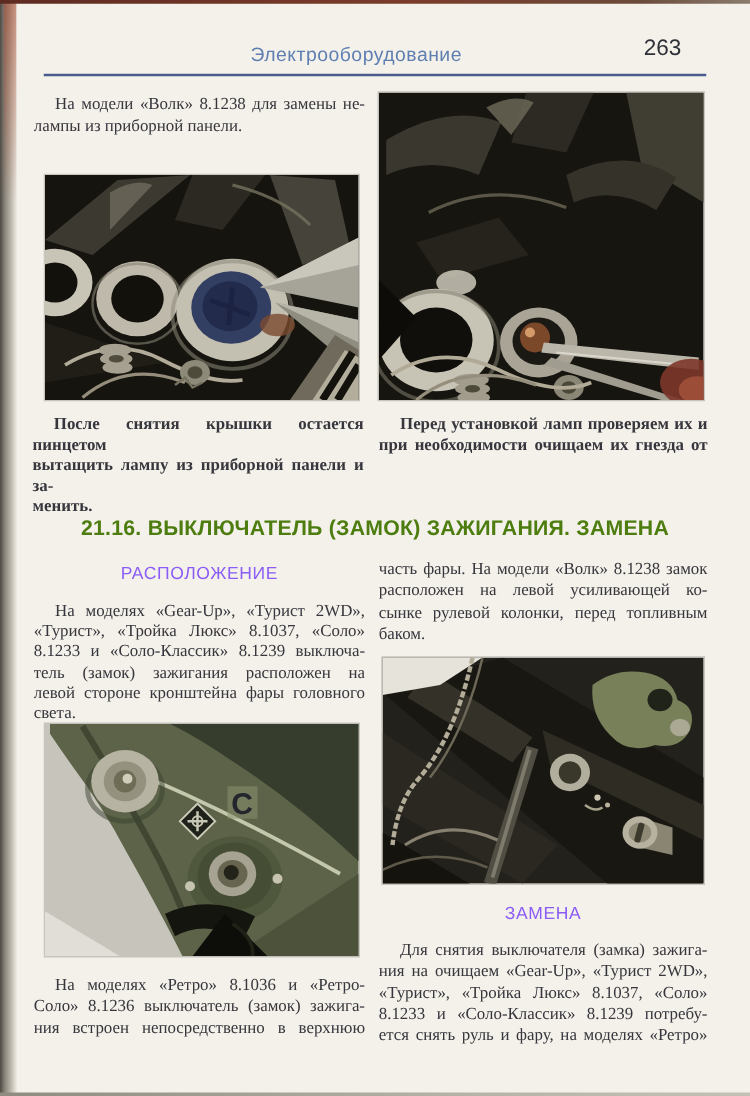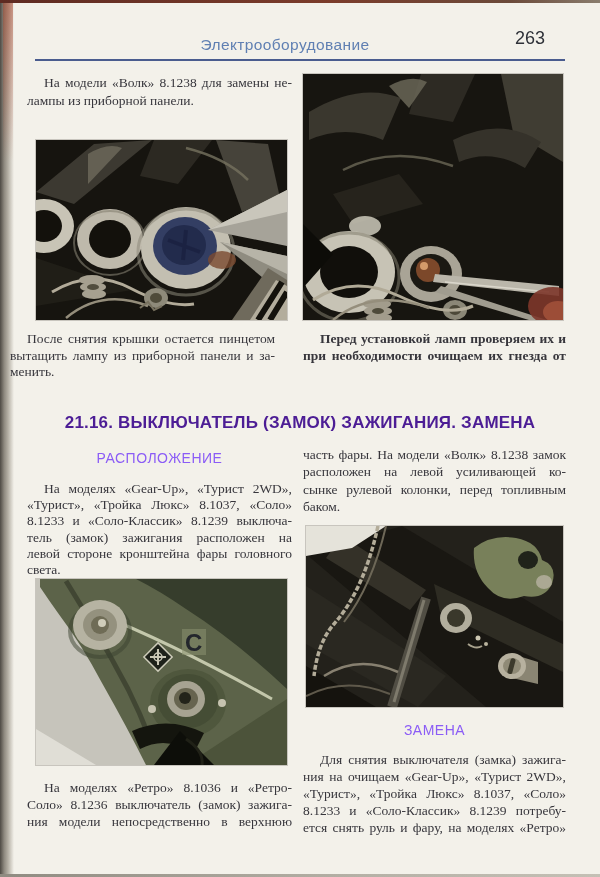--- a/index.html
+++ b/index.html
@@ -20,25 +20,25 @@
     font-family:"Liberation Sans","DejaVu Sans",sans-serif;font-size:15.5px;letter-spacing:.4px;color:#5f7fb2;}
   .hdr-num{left:495px;top:28px;width:70px;text-align:center;
     font-family:"Liberation Sans","DejaVu Sans",sans-serif;font-size:18px;color:#2e3138;}
   .hdr-rule{left:35px;top:59px;width:530px;height:2px;background:#4a5c8e;}
   
   .t{position:absolute;font-size:13.5px;color:#37363c;}
   .t .j{text-align:justify;text-align-last:justify;}
   .t .e{text-align:left;}
   .t .ind{text-indent:17px;}
   #p-intro{left:27px;top:74px;width:265px;line-height:17.5px;}
-  #cap-left{left:10px;top:331px;width:265px;line-height:16.5px;font-weight:normal;}
+  #cap-left{left:26px;top:331px;width:265px;line-height:16.5px;font-weight:bold;}
   #cap-right{left:303px;top:331px;width:263px;line-height:16.5px;font-weight:bold;}
   .h-section{left:0;top:413px;width:600px;text-align:center;
     font-family:"Liberation Sans","DejaVu Sans",sans-serif;font-weight:bold;font-size:17px;
-    letter-spacing:.2px;color:#4c1d95;}
+    letter-spacing:.2px;color:#4d7c0f;}
   .h-sub{position:absolute;text-align:center;font-family:"Liberation Sans","DejaVu Sans",sans-serif;
     font-weight:normal;font-size:14px;letter-spacing:.5px;color:#8b5cf6;}
   #h-location{left:27px;top:450px;width:265px;}
   #h-zamena{left:303px;top:722px;width:263px;}
   #p-location{left:27px;top:481px;width:265px;line-height:16.2px;}
   #p-volk{left:303px;top:446px;width:263px;line-height:17.3px;}
   #p-retro{left:27px;top:779px;width:265px;line-height:17px;}
   #p-zamena{left:303px;top:751px;width:263px;line-height:17px;}
   
   .photo{position:absolute;overflow:hidden;box-shadow:0 0 0 1px rgba(70,66,58,.25);}
@@ -243,16 +243,16 @@
     <div class="j ind">Для снятия выключателя (замка) зажига-</div>
     <div class="j">ния на очищаем «Gear-Up», «Турист 2WD»,</div>
     <div class="j">«Турист», «Тройка Люкс» 8.1037, «Соло»</div>
     <div class="j">8.1233 и «Соло-Классик» 8.1239 потребу-</div>
     <div class="j">ется снять руль и фару, на моделях «Ретро»</div>
   </div>
 
   <div class="t" id="p-retro">
     <div class="j ind">На моделях «Ретро» 8.1036 и «Ретро-</div>
     <div class="j">Соло» 8.1236 выключатель (замок) зажига-</div>
-    <div class="j">ния модели непосредственно в верхнюю</div>
+    <div class="j">ния встроен непосредственно в верхнюю</div>
   </div>
 
 </div>
 
 </body></html>

